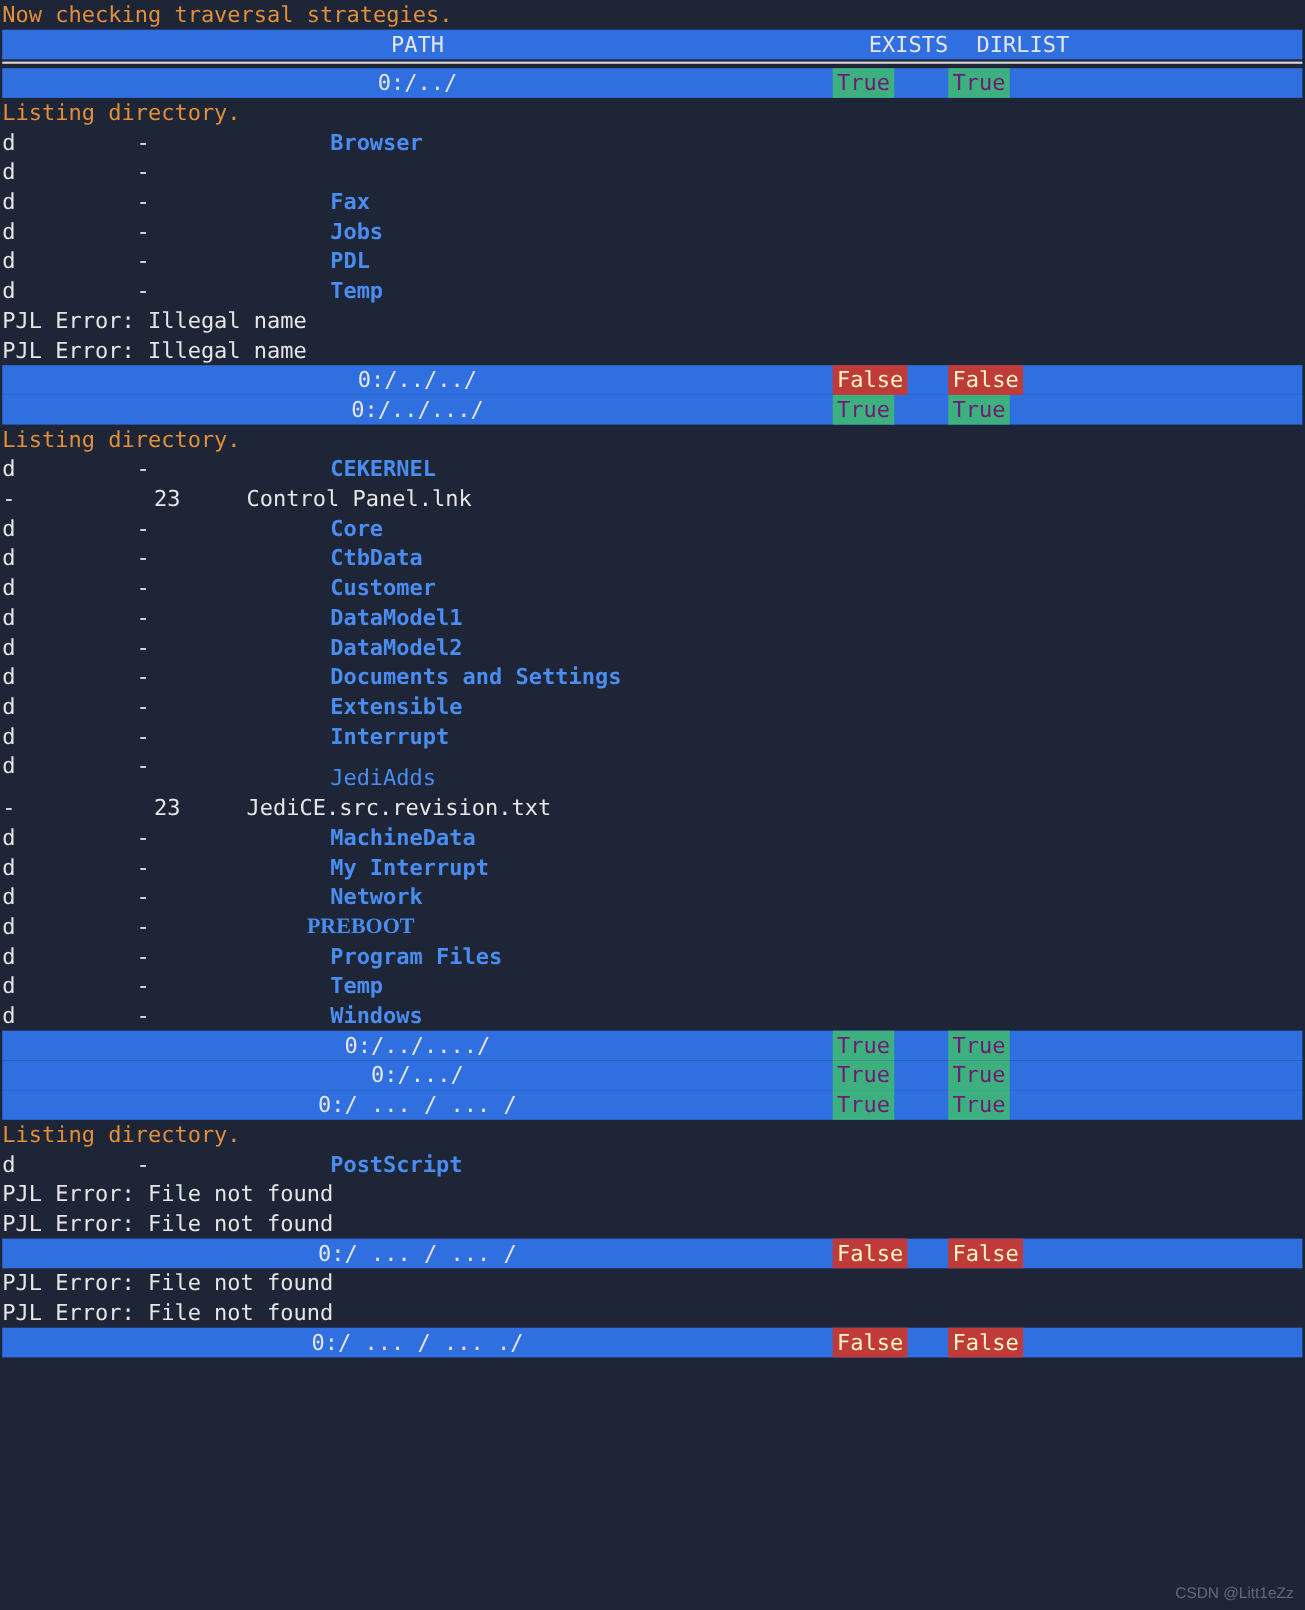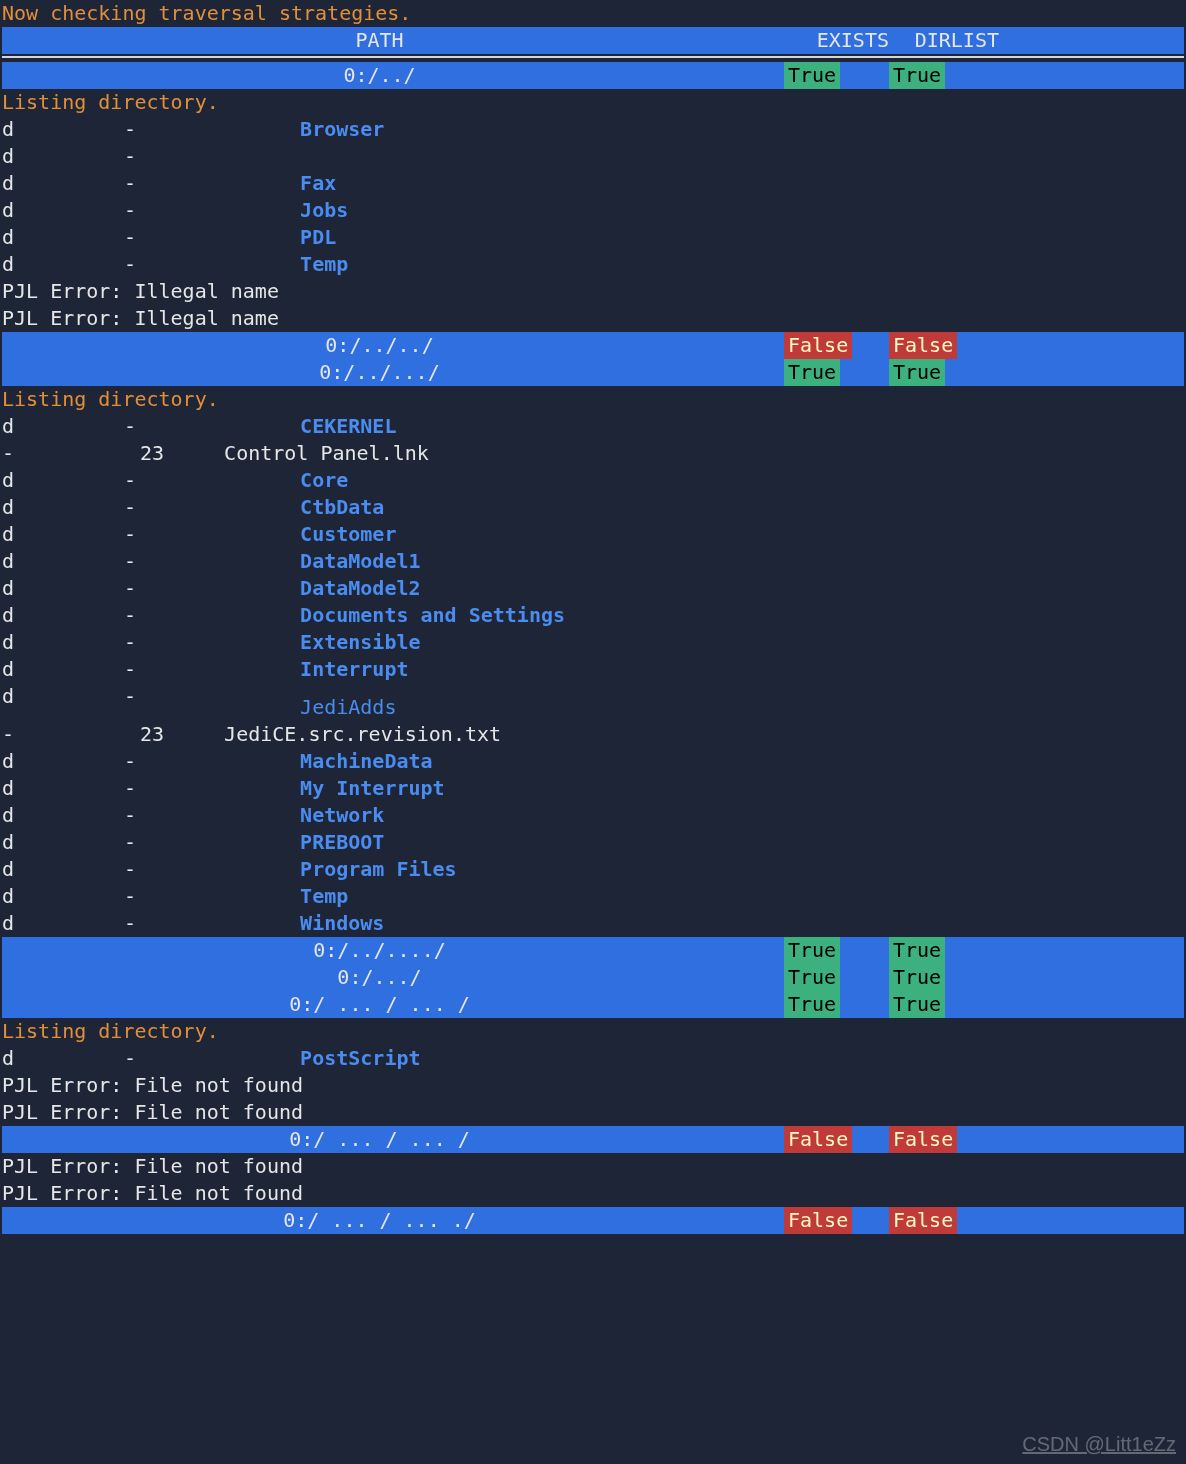--- a/index.html
+++ b/index.html
@@ -19,21 +19,20 @@
     display: flex;
     white-space: pre;
   }
   .col-path {
     flex: 0 0 755px;
     text-align: center;
   }
   .col-exists {
     flex: 0 0 105px;
     text-align: left;
-    margin-left: 27px;
   }
   .col-dirlist {
     flex: 0 0 110px;
     text-align: left;
   }
   .hdr {
     color: #e6e6e6;
     background: #2f6fe0;
   }
   .hdr .col-exists, .hdr .col-dirlist {
@@ -46,45 +45,44 @@
   }
   .blue-bg {
     background: #2f6fe0;
   }
   .blue-text { color: #4a8cf0; }
   .orange-text { color: #e28f3a; }
   .white-text { color: #e6e6e6; }
   .badge-true {
     display: inline-block;
     background: #3cb07f;
-    color: #000000;
+    color: #701a75;
     padding: 0 4px;
   }
   .badge-false {
     display: inline-block;
     background: #c13a3a;
     color: #fef9c3;
     padding: 0 4px;
   }
   .listing-row {
     display: flex;
     white-space: pre;
   }
   .lc-type { flex: 0 0 22px; }
   .lc-size { flex: 0 0 140px; text-align: right; padding-right: 24px; }
   .lc-size.dash { text-align: left; padding-left: 100px; padding-right: 0; }
   .lc-name { flex: 1 1 auto; }
   .watermark {
     position: fixed;
     right: 10px;
     bottom: 6px;
-    font-size: 20px;
+    font-size: 14px;
     color: rgba(230,230,230,0.35);
     font-family: sans-serif;
-    text-decoration: underline;
   }
   .top-status { color: #e28f3a; }
 </style>
 </head>
 <body>
 <div class="wrap">
 
 <div class="row top-status">
   <span>Now checking traversal strategies.</span>
 </div>
@@ -118,21 +116,21 @@
       <div class="listing-row"><span class="lc-type white-text">d</span><span class="lc-size dash white-text">-</span><span class="lc-name blue-text" style="font-weight: 700;">   DataModel1</span></div>
       <div class="listing-row"><span class="lc-type white-text">d</span><span class="lc-size dash white-text">-</span><span class="lc-name blue-text" style="font-weight: 700;">   DataModel2</span></div>
       <div class="listing-row"><span class="lc-type white-text">d</span><span class="lc-size dash white-text">-</span><span class="lc-name blue-text" style="font-weight: 700;">   Documents and Settings</span></div>
       <div class="listing-row"><span class="lc-type white-text">d</span><span class="lc-size dash white-text">-</span><span class="lc-name blue-text" style="font-weight: 700;">   Extensible</span></div>
       <div class="listing-row"><span class="lc-type white-text">d</span><span class="lc-size dash white-text">-</span><span class="lc-name blue-text" style="font-weight: 700;">   Interrupt</span></div>
       <div class="listing-row"><span class="lc-type white-text">d</span><span class="lc-size dash white-text">-</span><span class="lc-name blue-text" style="font-weight: 400; margin-top: 11px;">   JediAdds</span></div>
       <div class="listing-row"><span class="lc-type white-text">-</span><span class="lc-size white-text">23</span><span class="lc-name white-text" style="font-weight: 400;">   JediCE.src.revision.txt</span></div>
       <div class="listing-row"><span class="lc-type white-text">d</span><span class="lc-size dash white-text">-</span><span class="lc-name blue-text" style="font-weight: 700;">   MachineData</span></div>
       <div class="listing-row"><span class="lc-type white-text">d</span><span class="lc-size dash white-text">-</span><span class="lc-name blue-text" style="font-weight: 700;">   My Interrupt</span></div>
       <div class="listing-row"><span class="lc-type white-text">d</span><span class="lc-size dash white-text">-</span><span class="lc-name blue-text" style="font-weight: 700;">   Network</span></div>
-      <div class="listing-row"><span class="lc-type white-text">d</span><span class="lc-size dash white-text">-</span><span class="lc-name blue-text" style="font-weight: 700;">   PREBOOT</span></div>
+      <div class="listing-row"><span class="lc-type white-text">d</span><span class="lc-size dash white-text">-</span><span class="lc-name blue-text" style="font-weight: 700; font-family: Liberation Serif, serif;">   PREBOOT</span></div>
       <div class="listing-row"><span class="lc-type white-text">d</span><span class="lc-size dash white-text">-</span><span class="lc-name blue-text" style="font-weight: 700;">   Program Files</span></div>
       <div class="listing-row"><span class="lc-type white-text">d</span><span class="lc-size dash white-text">-</span><span class="lc-name blue-text" style="font-weight: 700;">   Temp</span></div>
       <div class="listing-row"><span class="lc-type white-text">d</span><span class="lc-size dash white-text">-</span><span class="lc-name blue-text" style="font-weight: 700;">   Windows</span></div>
       <div class="row blue-bg"><span class="col-path">0:/../..../</span><span class="col-exists"><span class="badge-true">True</span></span><span class="col-dirlist"><span class="badge-true">True</span></span></div>
       <div class="row blue-bg"><span class="col-path">0:/.../</span><span class="col-exists"><span class="badge-true">True</span></span><span class="col-dirlist"><span class="badge-true">True</span></span></div>
       <div class="row blue-bg"><span class="col-path">0:/ ... / ... /</span><span class="col-exists"><span class="badge-true">True</span></span><span class="col-dirlist"><span class="badge-true">True</span></span></div>
       <div class="row orange-text">Listing directory.</div>
       <div class="listing-row"><span class="lc-type white-text">d</span><span class="lc-size dash white-text">-</span><span class="lc-name blue-text" style="font-weight: 700;">   PostScript</span></div>
       <div class="row white-text">PJL Error: File not found</div>
       <div class="row white-text">PJL Error: File not found</div>

